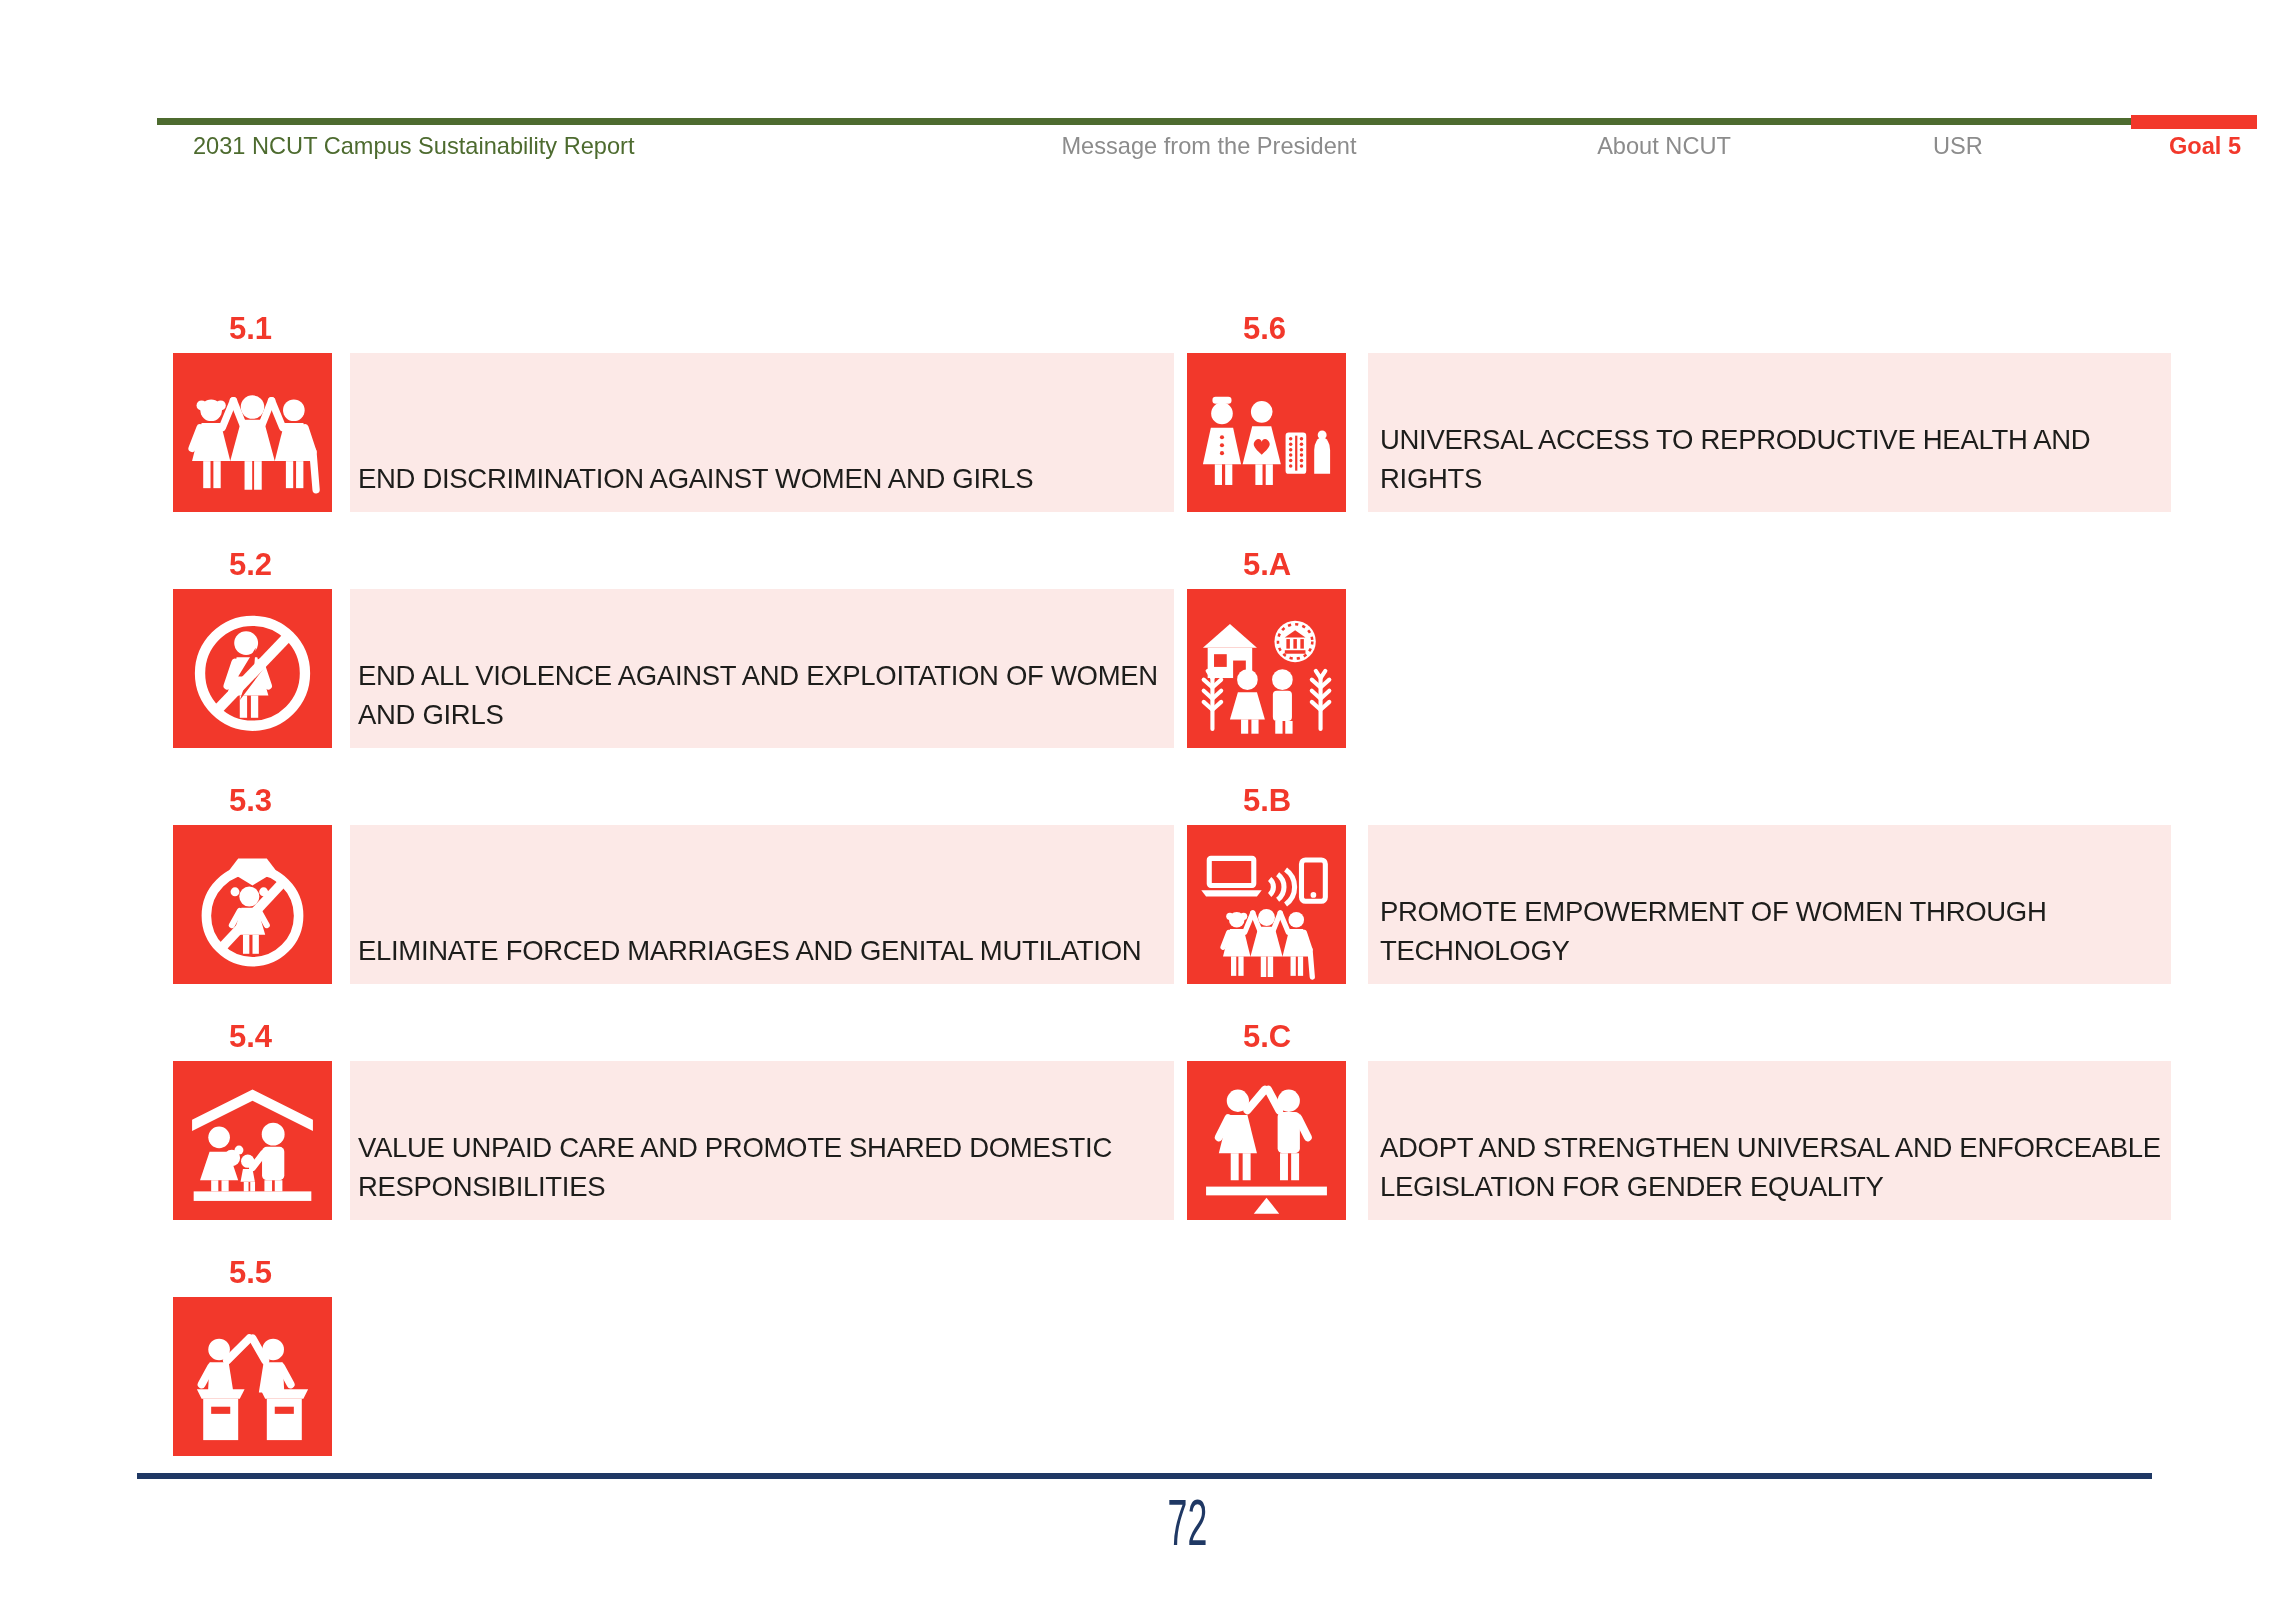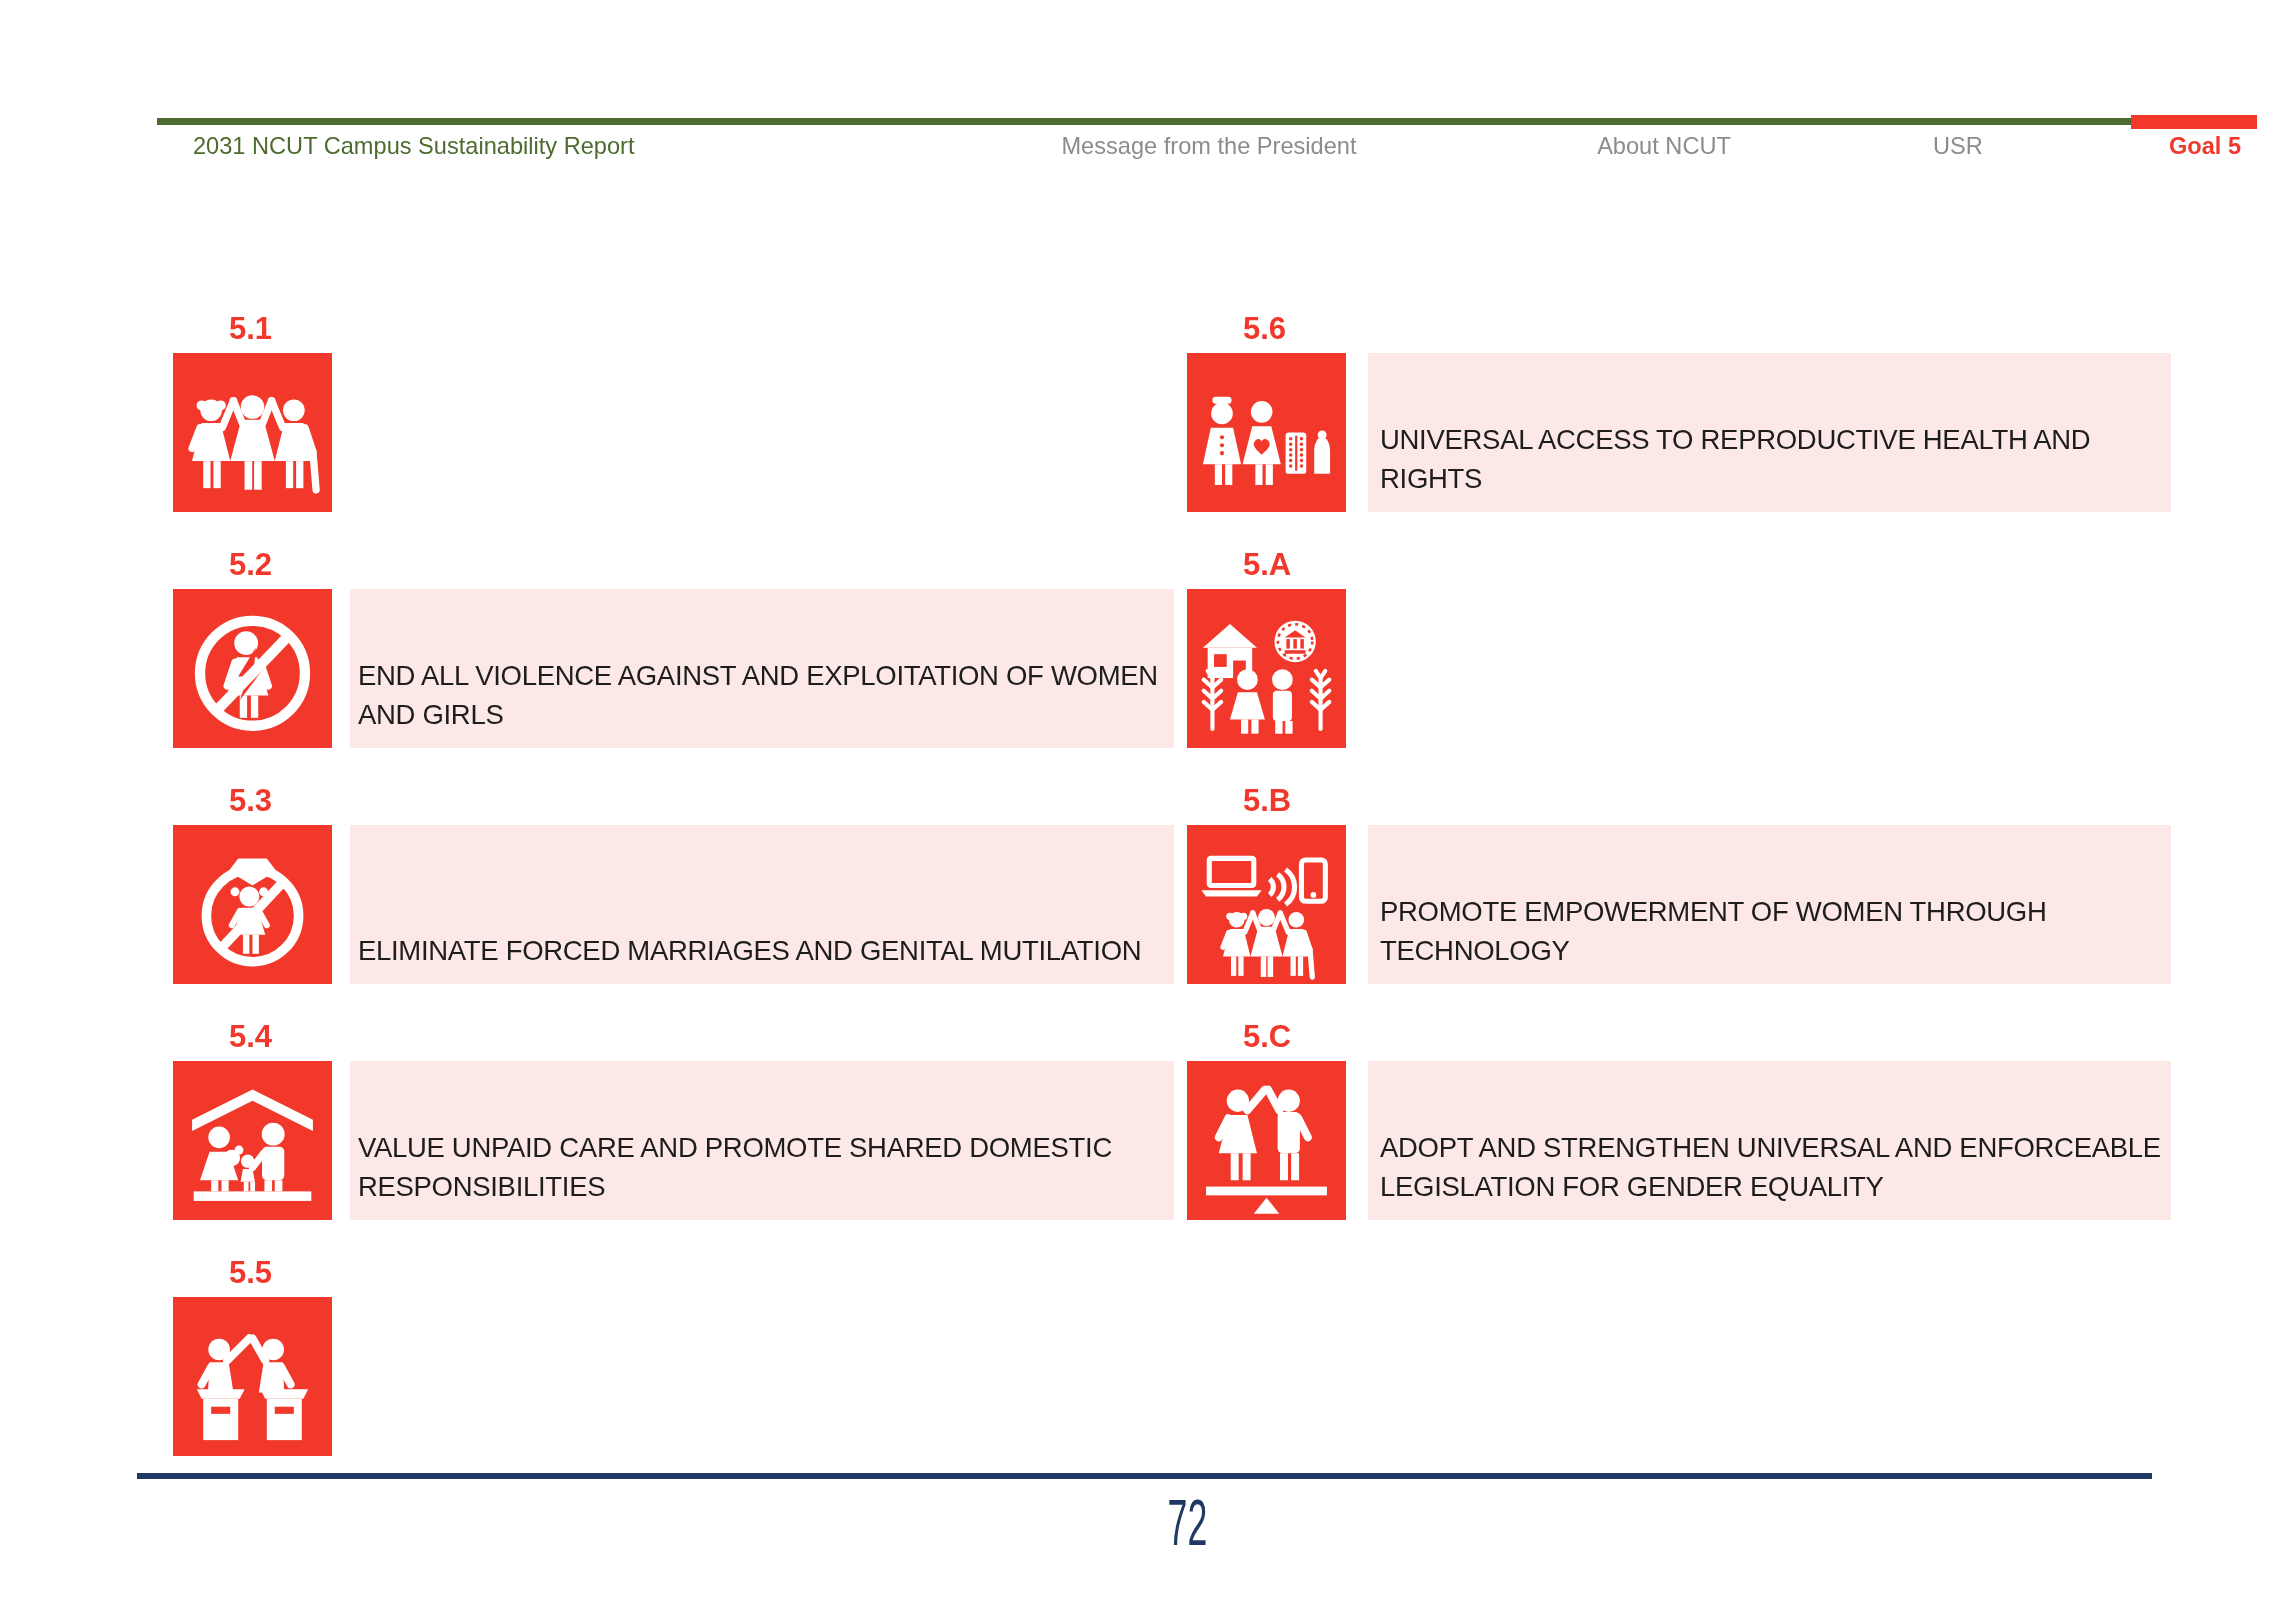--- a/index.html
+++ b/index.html
@@ -83,20 +83,23 @@
    <rect x="19" y="62" width="4.6" height="17"></rect>
                 <rect x="25.4" y="62" width="4.6" height="17"></rect>
    <rect x="45" y="62" width="4.8" height="18"></rect>
                 <rect x="51" y="62" width="4.8" height="18"></rect>
    <rect x="71" y="62" width="4.6" height="17"></rect>
                 <rect x="77.4" y="62" width="4.6" height="17"></rect>
  </g>
             </g>
           </svg>
         </div>
+      <div class="target-desc">
+        <span class="desc-text">END DISCRIMINATION AGAINST WOMEN AND GIRLS</span>
+      </div>
     </div>
     <div class="target">
       <div class="target-label">5.2</div>
       <div class="target-icon sdg-icon">
           <svg viewBox="0 0 100 100" preserveAspectRatio="xMidYMid meet">
    <circle cx="46" cy="34" r="7.5" fill="#fff"></circle>
    <g stroke="#fff" stroke-width="4.5" stroke-linecap="round">
      <line x1="39" y1="46" x2="34" y2="61"></line>
               <line x1="55" y1="46" x2="60" y2="61"></line>
    </g>

